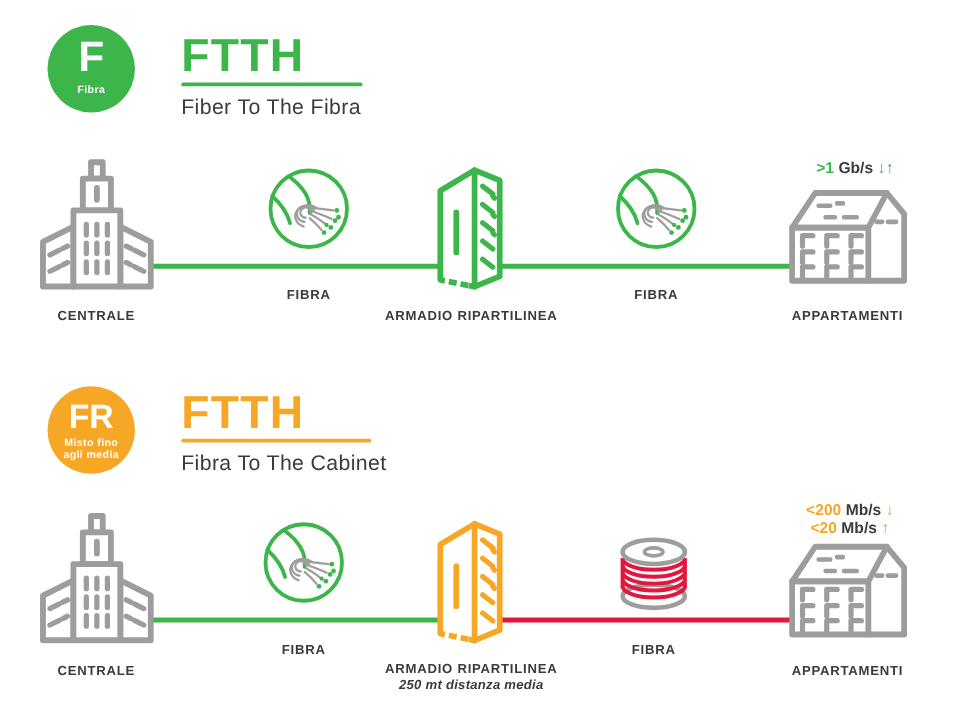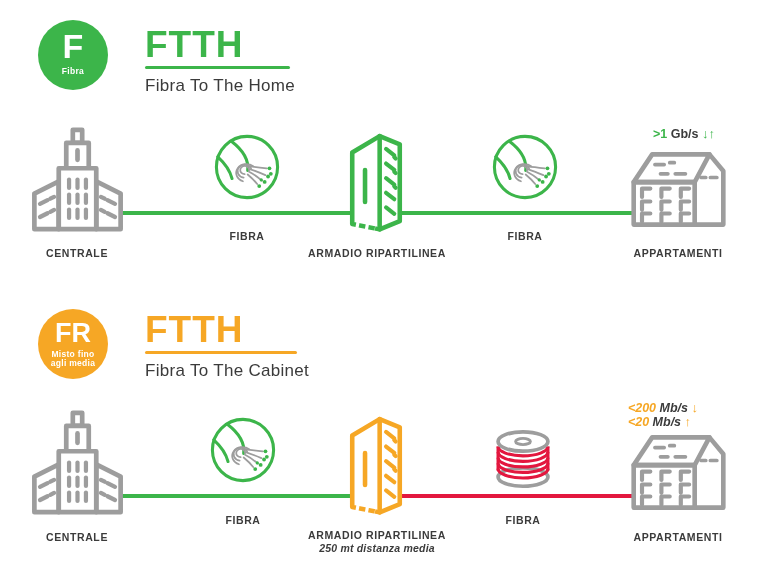--- a/index.html
+++ b/index.html
@@ -31,42 +31,42 @@
   .link-green{background:#3CB54A;}
   .link-red{background:#E3173E;}
   .node-label{
     position:absolute;transform:translateX(-50%);white-space:nowrap;
     font-size:10.5px;font-weight:bold;letter-spacing:.6px;color:#3B3B3B;
   }
   .node-sublabel{
     position:absolute;transform:translateX(-50%);white-space:nowrap;
     font-size:10.5px;font-weight:bold;letter-spacing:.2px;color:#3B3B3B;font-style:italic;
   }
-  .speed{position:absolute;text-align:left;white-space:nowrap;
+  .speed{position:absolute;text-align:center;white-space:nowrap;
     font-size:12.5px;font-weight:bold;color:#3B3B3B;line-height:13px;}
   .c-green{color:#3CB54A;}
   .c-orange{color:#F6A725;}
   .arrows{font-size:13px;}
   .cab-green{color:#3CB54A;}
   .cab-orange{color:#F6A725;}
 </style>
 </head>
 <body>
 
 <div class="canvas">
 
   <div class="badge badge-green">
     <div class="badge-letter">F</div>
     <div class="badge-caption">Fibra</div>
   </div>
 
   <div class="title-block title-ftth">
     <div class="acronym green">FTTH</div>
     <div class="rule rule-green"></div>
-    <div class="fullname">Fibra To The Home</div>
+    <div class="fullname">Fiber To The Fibra</div>
   </div>
 
   <div class="link link-green" style="left:120px;top:211px;width:520px;"></div>
 
   <div class="icon" style="left:29px;top:127px;">
     <svg viewBox="0 0 100 112" width="97" height="105">
       <g fill="none" stroke="#9D9D9D" stroke-width="5" stroke-linecap="round" stroke-linejoin="round">
         <rect x="45" y="3" width="10" height="14" fill="#fff"></rect>
         <rect x="38" y="17" width="24" height="27" fill="#fff"></rect>
         <line x1="50" y1="25" x2="50" y2="35"></line>
@@ -342,21 +342,21 @@
         <path d="M13 68 L13 59 L22 59"></path>
           <path d="M34 68 L34 59 L43 59"></path>
           <path d="M55 68 L55 59 L64 59"></path>
         <path d="M13 81 L13 72 L22 72"></path>
           <path d="M34 81 L34 72 L43 72"></path>
           <path d="M55 81 L55 72 L64 72"></path>
       </g>
     </svg>
   </div>
 
-  <div class="speed" style="right:69px;top:401px;font-style:italic;">
+  <div class="speed" style="right:52px;top:401px;">
     <div>
       <span class="c-orange">&lt;200</span>
       <span>Mb/s</span>
       <span class="c-orange arrows">↓</span>
     </div>
     <div>
       <span class="c-orange">&lt;20</span>
       <span>Mb/s</span>
       <span class="c-orange arrows">↑</span>
     </div>

